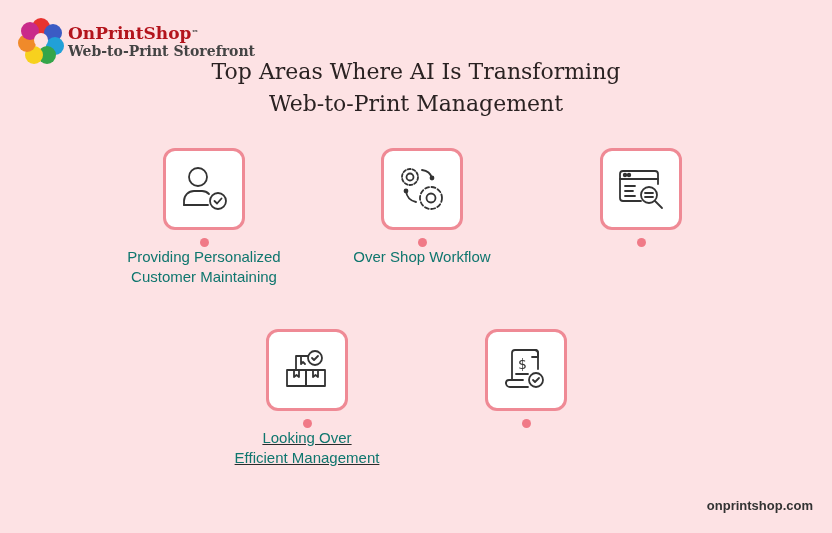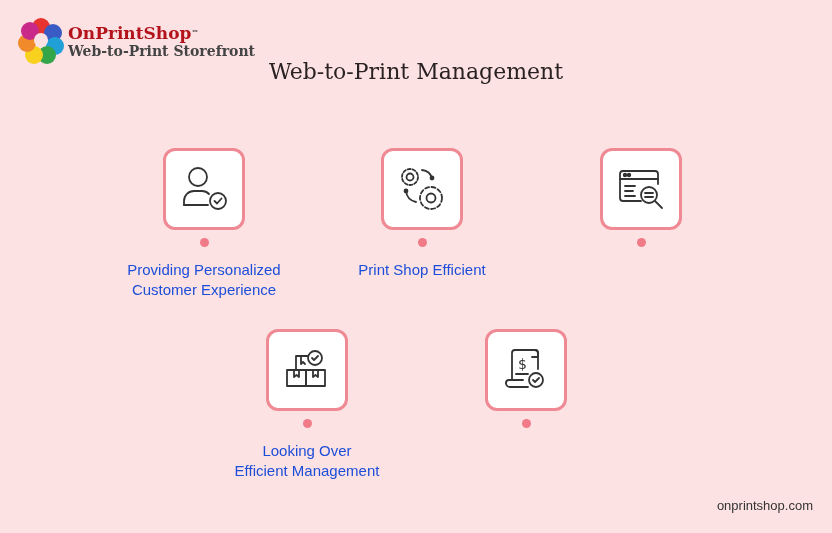--- a/index.html
+++ b/index.html
@@ -9,22 +9,22 @@
   .petal { position:absolute; width:18px; height:18px; border-radius:50%; }
   .logo-text { margin-left:4px; }
   .brand { font-family:"DejaVu Serif", serif; font-weight:bold; font-size:17px; color:#b3141c; line-height:18px; }
   .brand .tm { font-size:7px; vertical-align:top; color:#333; }
   .tagline { font-family:"DejaVu Serif", serif; font-weight:bold; font-size:14px; color:#444; margin-top:1px; }
   .title { position:absolute; left:0; right:0; top:56px; text-align:center; font-family:"DejaVu Serif", serif; font-size:22px; line-height:32px; color:#2a2222; }
   .card { position:absolute; width:220px; text-align:center; }
   .tile { width:82px; height:82px; margin:0 auto; background:#fff; border:3px solid #ef8a95; border-radius:12px; box-sizing:border-box; display:flex; align-items:center; justify-content:center; }
   .tile svg { width:56px; height:56px; }
   .dot { width:9px; height:9px; border-radius:50%; background:#f07a87; margin:8px auto 0; }
-  .label { margin-top:13px; font-size:15px; line-height:20px; color:#1d4ed8; }
-  .footer { position:absolute; right:19px; top:498px; font-size:13px; color:#333; }
+  .label { font-size:15px; line-height:20px; color:#0f766e; }
+  .footer { position:absolute; right:19px; top:498px; font-size:13px; color:#333;font-weight:bold; }
 </style>
 </head>
 <body>
 
 <div class="logo">
   <div class="logo-mark">
     <div class="petal" style="left:14px;top:0;background:#e8332f"></div>
     <div class="petal" style="left:26px;top:6px;background:#3b5bc4"></div>
     <div class="petal" style="left:28px;top:19px;background:#21a0d8"></div>
     <div class="petal" style="left:20px;top:28px;background:#35a54a"></div>
@@ -33,76 +33,77 @@
     <div class="petal" style="left:3px;top:4px;background:#c92a8a"></div>
     <div class="petal" style="left:16px;top:15px;width:14px;height:14px;background:#fde2e4"></div>
   </div>
   <div class="logo-text">
     <div class="brand"><span>OnPrintShop</span><span class="tm">™</span></div>
     <div class="tagline">Web-to-Print Storefront</div>
   </div>
 </div>
 
 <div class="title">
+  <div>Top Areas Where AI Is Transforming</div>
   <div>Web-to-Print Management</div>
 </div>
 
 <div class="card" style="left:94px;top:148px;">
   <div class="tile">
     <svg viewBox="0 0 56 56" fill="none" stroke="#333" stroke-width="1.8" stroke-linecap="round">
       <circle cx="22" cy="16" r="9"></circle>
       <path d="M8 44 v-4 a10 10 0 0 1 10 -10 h8 a10 10 0 0 1 7 3"></path>
       <path d="M8 44 h24"></path>
       <circle cx="42" cy="40" r="8"></circle>
       <path d="M38.5 40 l2.5 2.5 l4.5 -5"></path>
     </svg>
   </div>
   <div class="dot"></div>
   <div class="label">
     <div>Providing Personalized</div>
-    <div>Customer Experience</div>
+    <div>Customer Maintaining</div>
   </div>
 </div>
 
 <div class="card" style="left:312px;top:148px;">
   <div class="tile">
     <svg viewBox="0 0 56 56" fill="none" stroke="#333" stroke-width="1.8" stroke-linecap="round">
       <circle cx="16" cy="16" r="8" stroke-dasharray="3 2"></circle>
       <circle cx="16" cy="16" r="3.5"></circle>
       <circle cx="37" cy="37" r="11" stroke-dasharray="4 2.5"></circle>
       <circle cx="37" cy="37" r="4.5"></circle>
       <path d="M28 9 q8 1 10 8"></path>
       <circle cx="38" cy="17" r="1.5" fill="#333"></circle>
       <path d="M12 30 q1 9 10 11"></path>
       <circle cx="12" cy="30" r="1.5" fill="#333"></circle>
     </svg>
   </div>
   <div class="dot"></div>
   <div class="label">
-    <div>Print Shop Efficient</div>
+    <div>Over Shop Workflow</div>
   </div>
 </div>
 
 <div class="card" style="left:531px;top:148px;">
   <div class="tile">
     <svg viewBox="0 0 56 56" fill="none" stroke="#333" stroke-width="1.8" stroke-linecap="round">
       <path d="M28 40 H10 a3 3 0 0 1 -3 -3 V13 a3 3 0 0 1 3 -3 h32 a3 3 0 0 1 3 3 v10"></path>
       <path d="M7 18 h38"></path>
       <circle cx="12" cy="14" r="1.3" fill="#333"></circle>
       <circle cx="16" cy="14" r="1.3" fill="#333"></circle>
       <path d="M12 25 h10 M12 30 h8 M12 35 h10"></path>
       <circle cx="36" cy="34" r="8"></circle>
       <path d="M32 32 h8 M32 36 h8"></path>
       <path d="M42 40 l7 7"></path>
     </svg>
   </div>
   <div class="dot"></div>
 </div>
 
-<div class="card" style="left:197px;top:329px;">
+<div class="card" style="left:197px;top:329px;text-decoration:underline;">
   <div class="tile">
     <svg viewBox="0 0 56 56" fill="none" stroke="#333" stroke-width="1.8" stroke-linecap="round" stroke-linejoin="round">
       <path d="M17 28 v-14 h12"></path>
       <path d="M22 14 v8 l2 -2 l2 2"></path>
       <circle cx="36" cy="16" r="7"></circle>
       <path d="M33 16 l2 2 l4 -4"></path>
       <rect x="8" y="28" width="19" height="16"></rect>
       <rect x="27" y="28" width="19" height="16"></rect>
       <path d="M15 28 v7 l2.5 -2 l2.5 2 v-7"></path>
       <path d="M34 28 v7 l2.5 -2 l2.5 2 v-7"></path>

